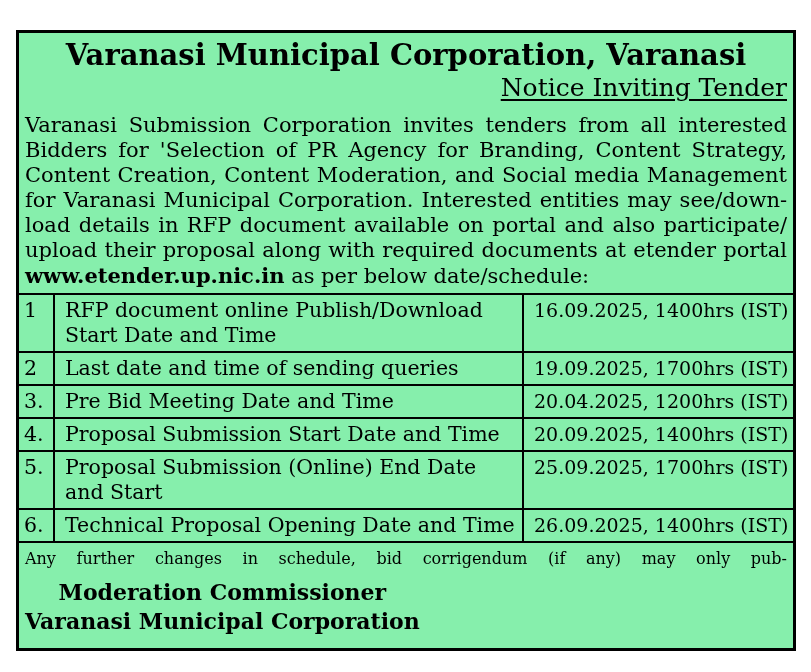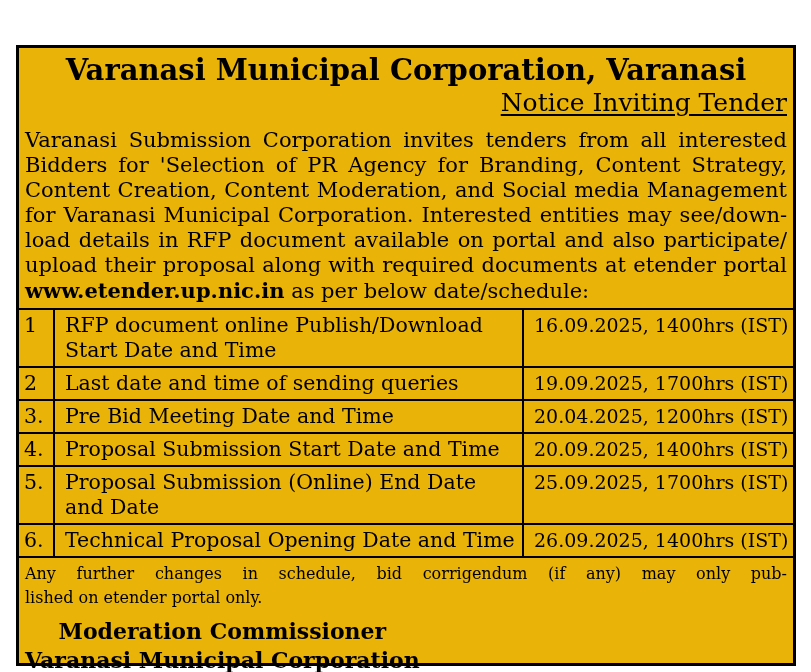--- a/index.html
+++ b/index.html
@@ -6,24 +6,24 @@
   html, body {
     width: 811px; height: 672px;
     background: #ffffff;
     color: #000000;
     font-family: "DejaVu Serif", serif;
     position: relative;
     overflow: hidden;
   }
   .sheet {
     position: absolute;
-    left: 16px; top: 45px;
+    left: 16px; top: 30px;
     width: 780px; height: 621px;
     border: 3px solid #000000;
-    background: #eab308;
+    background: #86efac;
     padding-top: 5px;
   }
   .title {
     font-size: 29px;
     font-weight: bold;
     text-align: center;
     line-height: 34px;
     margin: 0 6px;
     white-space: nowrap;
   }
@@ -137,37 +137,36 @@
         <td>4.</td>
         <td class="item">
           <div>Proposal Submission Start Date and Time</div>
         </td>
         <td class="datetime">20.09.2025, 1400hrs (IST)</td>
       </tr>
       <tr>
         <td>5.</td>
         <td class="item">
           <div>Proposal Submission (Online) End Date</div>
-          <div>and Date</div>
+          <div>and Start</div>
         </td>
         <td class="datetime">25.09.2025, 1700hrs (IST)</td>
       </tr>
       <tr>
         <td>6.</td>
         <td class="item">
           <div>Technical Proposal Opening Date and Time</div>
         </td>
         <td class="datetime">26.09.2025, 1400hrs (IST)</td>
       </tr>
     </tbody>
   </table>
 
   <div class="note">
     <div class="jline">Any further changes in schedule, bid corrigendum (if any) may only pub-</div>
-    <div>lished on etender portal only.</div>
   </div>
 
   <div class="footer-row">
     <div class="signatory">
       <div>Moderation Commissioner</div>
       <div>Varanasi Municipal Corporation</div>
     </div>
   </div>
 
 </div>

